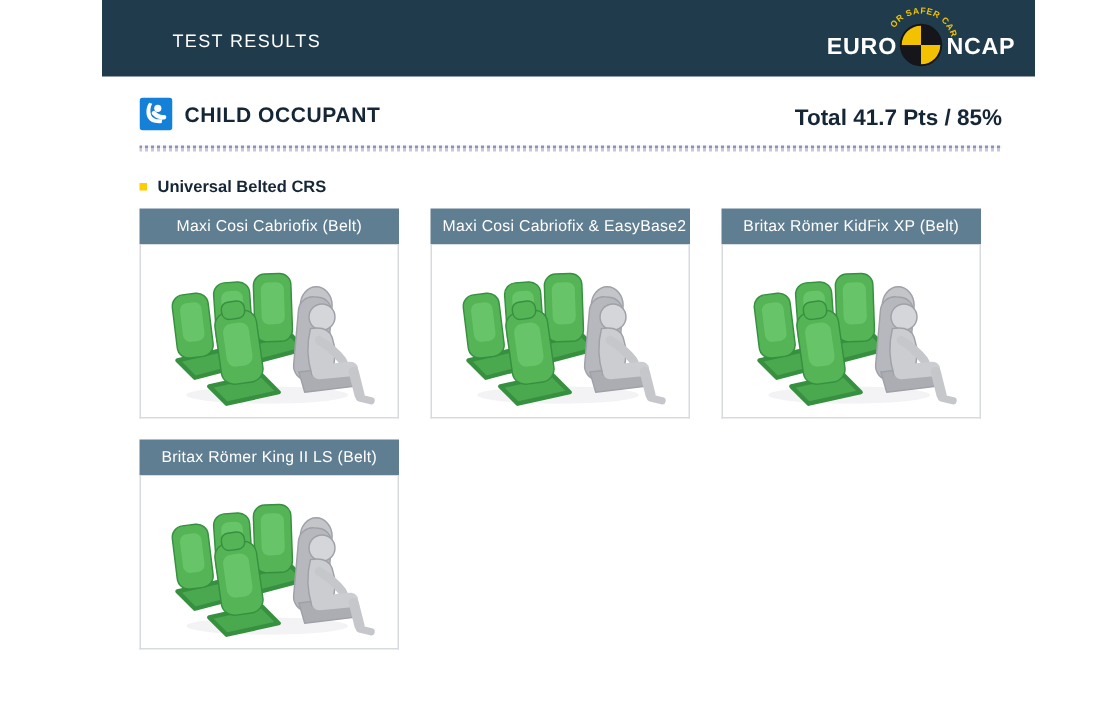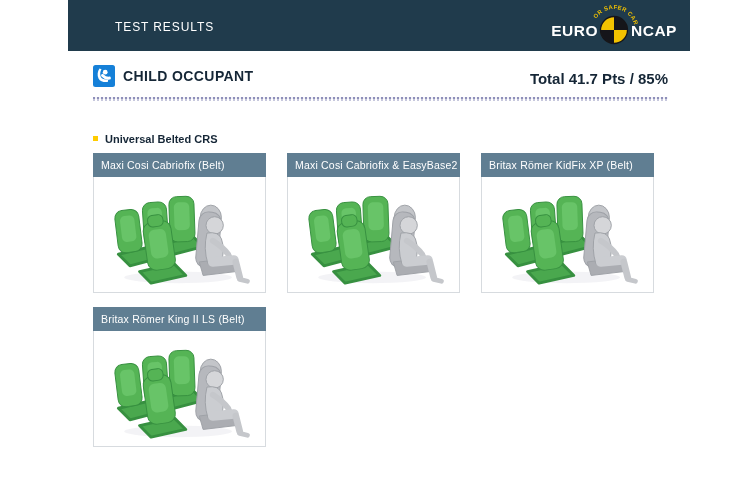--- a/index.html
+++ b/index.html
@@ -17,29 +17,29 @@
   .logo-svg { display:block; width:128px; height:46px; }
   
   .content { position:absolute; left:93px; top:64px; width:575px; }
   .section-head { display:flex; align-items:center; height:24px; }
   .sec-icon { width:22px; height:22px; margin-right:8px; flex:0 0 auto; }
   .page-title { font-size:14px; font-weight:bold; letter-spacing:.4px; flex:1; }
   .total-score { font-size:15px; font-weight:bold; align-self:flex-end; padding-bottom:1px; }
   .dotted-sep { margin-top:9px; }
   .dotted-sep .r1 { height:2px; background:repeating-linear-gradient(90deg,#8f90ba 0 2px,#f3f3f8 2px 4px); }
   .dotted-sep .r2 { height:2px; background:repeating-linear-gradient(90deg,#c7c8dd 0 2px,#ffffff 2px 4px); }
-  .subsection { margin-top:32px; display:flex; align-items:center;text-align:center; }
+  .subsection { margin-top:18px; display:flex; align-items:center;text-align:center; }
   .bullet { width:5px; height:5px; background:#ffcc00; margin-right:7px; margin-top:-1px; flex:0 0 auto; }
   .subsection-label { font-size:11px; font-weight:bold; }
   .cards { margin-top:8px; display:flex; flex-wrap:wrap; gap:14px 21px; }
   .card { width:173px; }
   .card-header {
     height:24px; line-height:24px; background:#607e92; color:#ffffff;
     font-size:10.5px; letter-spacing:.2px; padding:0 8px; box-sizing:border-box;
-    white-space:nowrap; overflow:hidden;
+    white-space:nowrap; overflow:hidden;text-align:center;
   }
   .card-body {
     height:116px; border:1px solid #d7dbdf; border-top:0; box-sizing:border-box;
     background:#fff; display:flex; align-items:center; justify-content:center;
   }
   .card-body svg { width:156px; height:104px; }
   .defs-holder { position:absolute; width:0; height:0; overflow:hidden; }
 </style>
 </head>
 <body>

